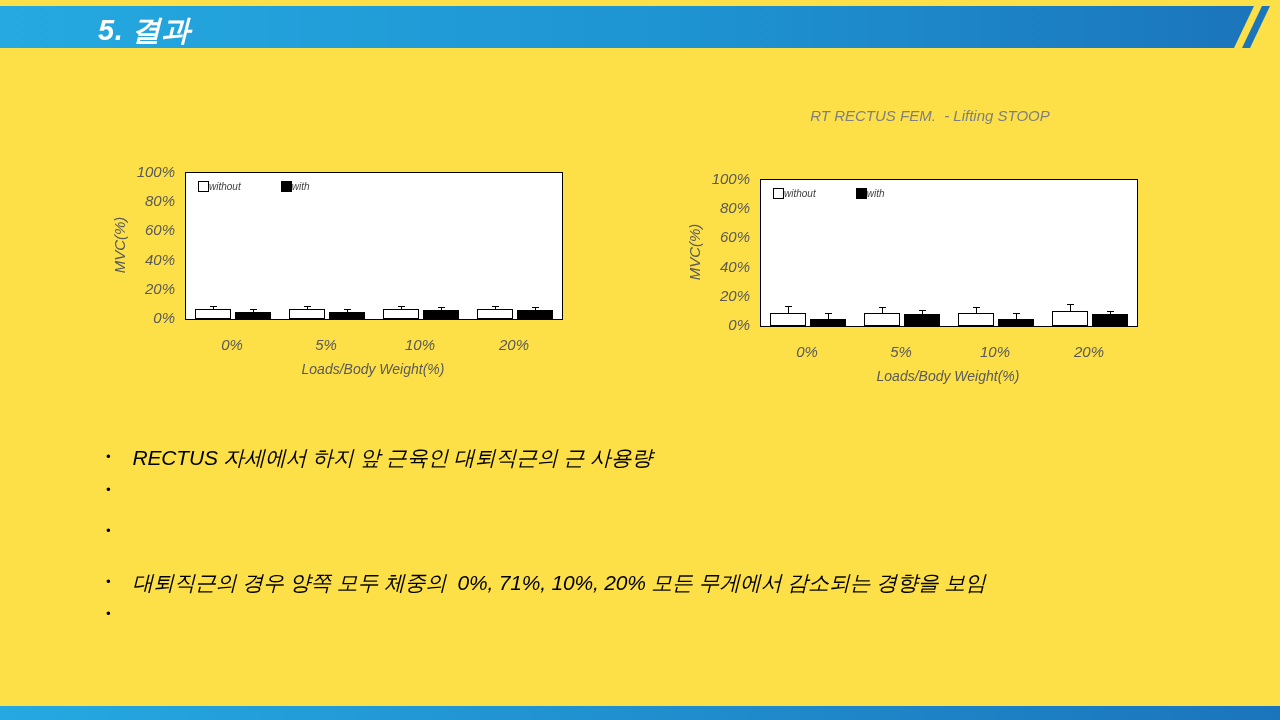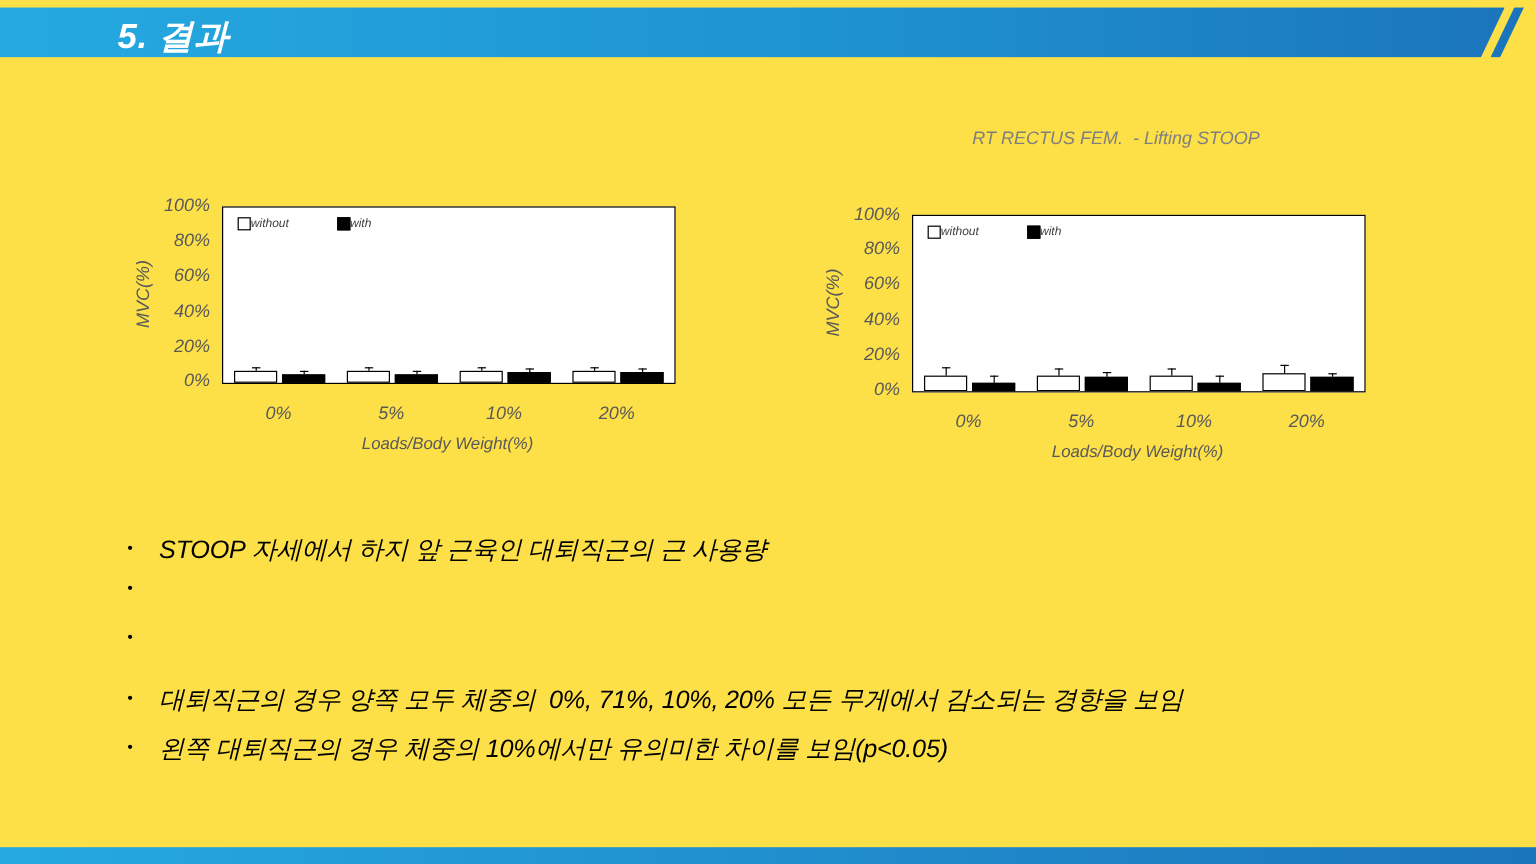--- a/index.html
+++ b/index.html
@@ -197,32 +197,31 @@
         <span style="left: 178px;">5%</span>
         <span style="left: 272px;">10%</span>
         <span style="left: 366px;">20%</span>
       </div>
     <div class="x-axis-label">Loads/Body Weight(%)</div>
   </div>
 
   <ul class="bullets">
       <li>
         <span class="bullet-marker">•</span>
-        <span class="bullet-text">STOOP 자세에서 하지 앞 근육인 대퇴직근의 근 사용량</span>
+        <span class="bullet-text">RECTUS 자세에서 하지 앞 근육인 대퇴직근의 근 사용량</span>
       </li>
       <li>
         <span class="bullet-marker">•</span>
       </li>
       <li>
         <span class="bullet-marker">•</span>
       </li>
       <li>
         <span class="bullet-marker">•</span>
         <span class="bullet-text">대퇴직근의 경우 양쪽 모두 체중의  0%, 71%, 10%, 20% 모든 무게에서 감소되는 경향을 보임</span>
       </li>
       <li>
         <span class="bullet-marker">•</span>
-        <span class="bullet-text">왼쪽 대퇴직근의 경우 체중의 10%에서만 유의미한 차이를 보임(p&lt;0.05)</span>
       </li>
     </ul>
 
   <div class="footer-bar"></div>
 </div>
 
 </body></html>

